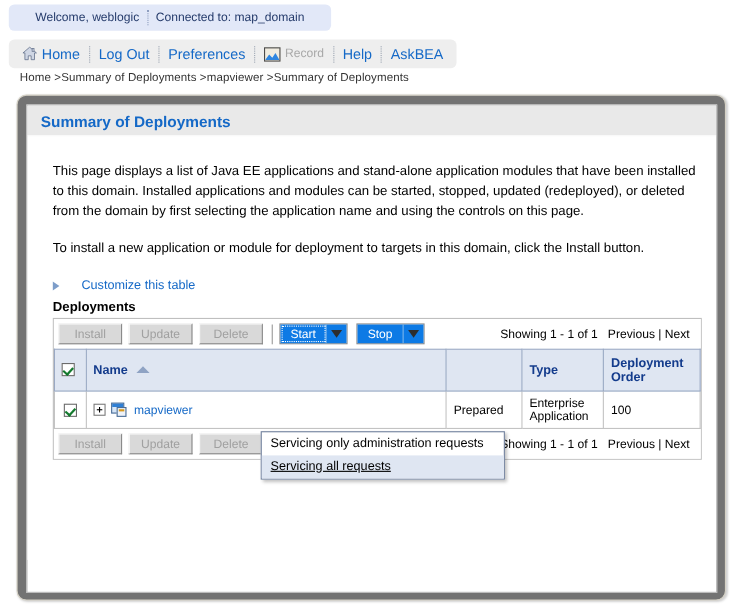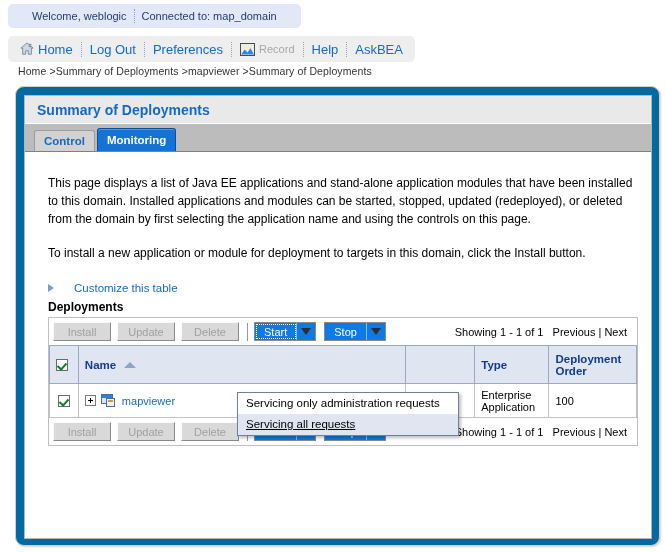--- a/index.html
+++ b/index.html
@@ -82,21 +82,21 @@
     color: #333333;
     letter-spacing: 0.1px;
   }
   .breadcrumb span { white-space: nowrap; }
 
   
   .outer-panel {
     position: absolute;
     left: 15px; top: 86px;
     width: 645px; height: 460px;
-    background: #0369a1;
+    background: #737373;
     border: 1px solid #d4d0c4;
     border-radius: 9px;
     box-shadow: 1px 1px 2px rgba(0,0,0,0.18);
   }
   .inner-panel {
     position: absolute;
     left: 8px; top: 8px;
     width: 628px; height: 444px;
     background: #ffffff;
     border: 1px solid #b6b6b6;
@@ -428,28 +428,20 @@
   <span>Home &gt;Summary of Deployments &gt;mapviewer &gt;Summary of Deployments</span>
 </div>
 
 <div class="outer-panel">
   <div class="inner-panel">
 
     <div class="panel-title">
       <span>Summary of Deployments</span>
     </div>
 
-    <div class="tab-strip">
-      <div class="tab inactive">
-        <span>Control</span>
-      </div>
-      <div class="tab active">
-        <span>Monitoring</span>
-      </div>
-    </div>
 
     <div class="panel-body">
 
       <div class="para">This page displays a list of Java EE applications and stand-alone application modules that have been installed to this domain. Installed applications and modules can be started, stopped, updated (redeployed), or deleted from the domain by first selecting the application name and using the controls on this page.</div>
       <div class="para second">To install a new application or module for deployment to targets in this domain, click the Install button.</div>
 
       <div class="customize-row">
         <span class="tri-right"></span>
         <a href="#">Customize this table</a>
       </div>

